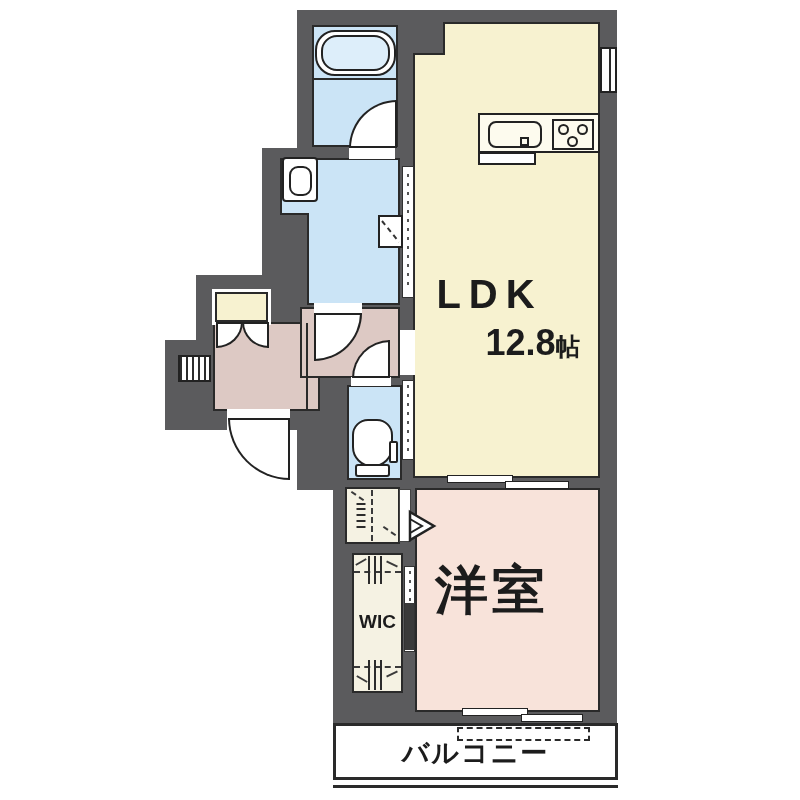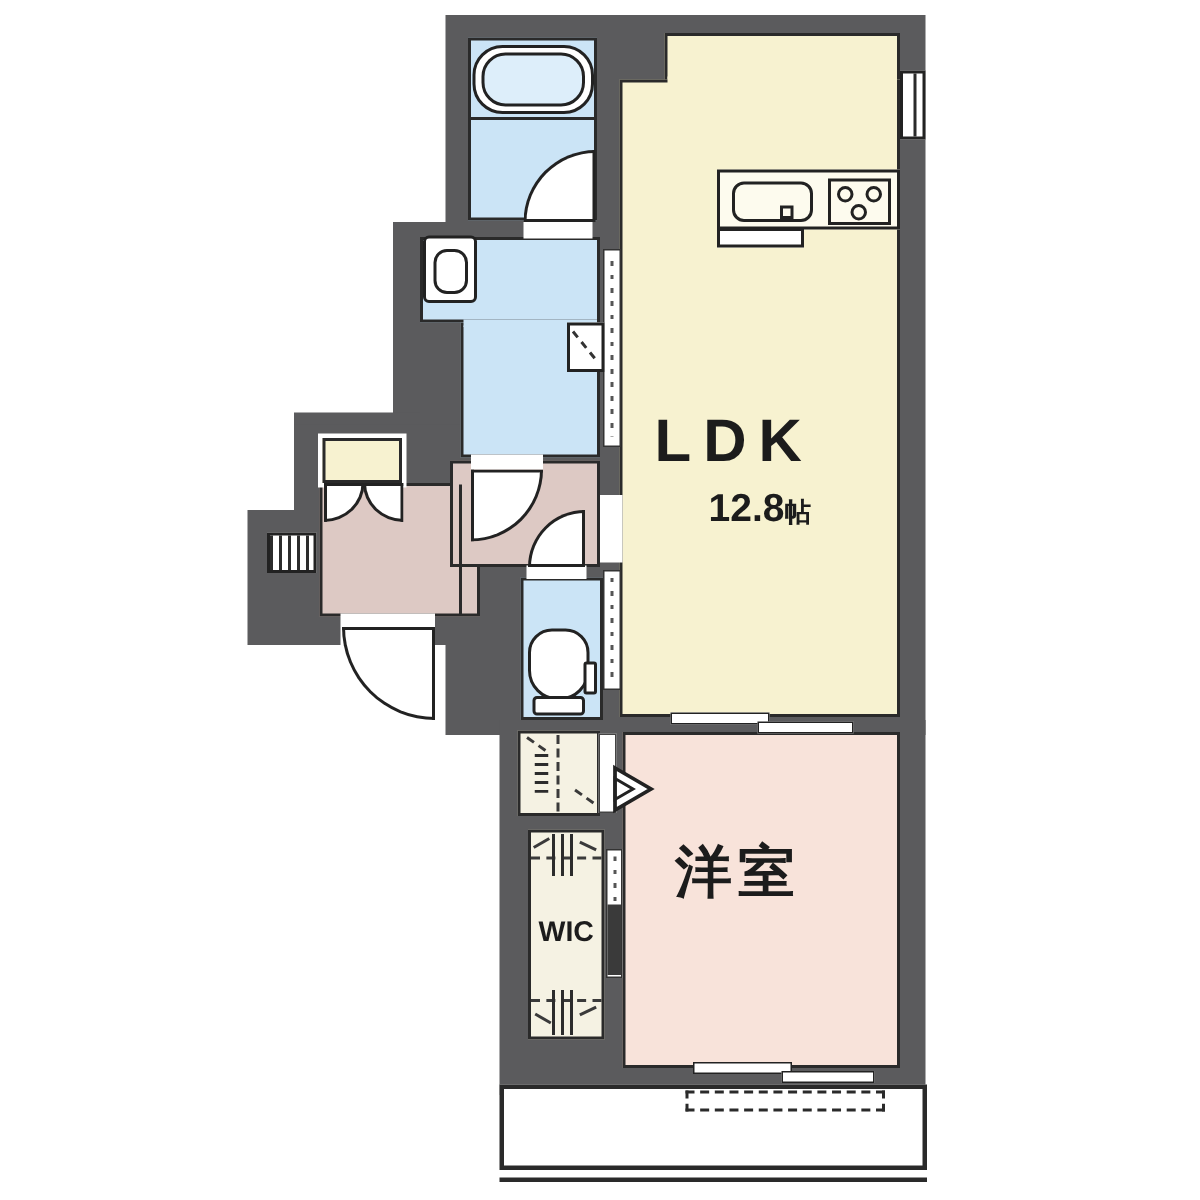--- a/index.html
+++ b/index.html
@@ -145,21 +145,22 @@
   <div class="abs dash-h" style="left:354px;top:571px;width:47px;height:2px;"></div>
   <div class="abs tri-hatch" style="left:368px;top:556px;width:14px;height:28px;"></div>
   <div class="abs dash-h" style="left:355px;top:561px;width:12px;height:2px;transform:rotate(-30deg);"></div>
   <div class="abs dash-h" style="left:386px;top:563px;width:12px;height:2px;transform:rotate(25deg);"></div>
   <div class="abs dash-h" style="left:354px;top:666px;width:47px;height:2px;"></div>
   <div class="abs tri-hatch" style="left:368px;top:660px;width:14px;height:30px;"></div>
   <div class="abs dash-h" style="left:356px;top:678px;width:12px;height:2px;transform:rotate(30deg);"></div>
   <div class="abs dash-h" style="left:386px;top:673px;width:12px;height:2px;transform:rotate(-25deg);"></div>
 
   <div class="lbl" style="left:413px;top:274px;width:153px;font-size:40px;letter-spacing:8px;">LDK</div>
-  <div class="lbl" style="left:413px;top:325px;width:187px;font-size:26px;"><span>12.8</span><span class="unit">帖</span></div>
+  <div class="lbl" style="left:393px;top:325px;width:187px;font-size:36px;text-align:right;"><span>12.8</span><span class="unit">帖</span></div>
 
-  <div class="lbl" style="left:415px;top:563px;width:154px;font-size:38px;letter-spacing:4px;">洋室</div>
+  <div class="lbl" style="left:415px;top:563px;width:154px;font-size:53px;letter-spacing:4px;">洋室</div>
 
 
   <div class="lbl" style="left:350px;top:612px;width:55px;font-size:19px;font-weight:700;">WIC</div>
 
+  <div class="lbl" style="left:333px;top:740px;width:285px;font-size:27px;letter-spacing:2px;">バルコニー</div>
 
 </div>
 
 </body></html>

